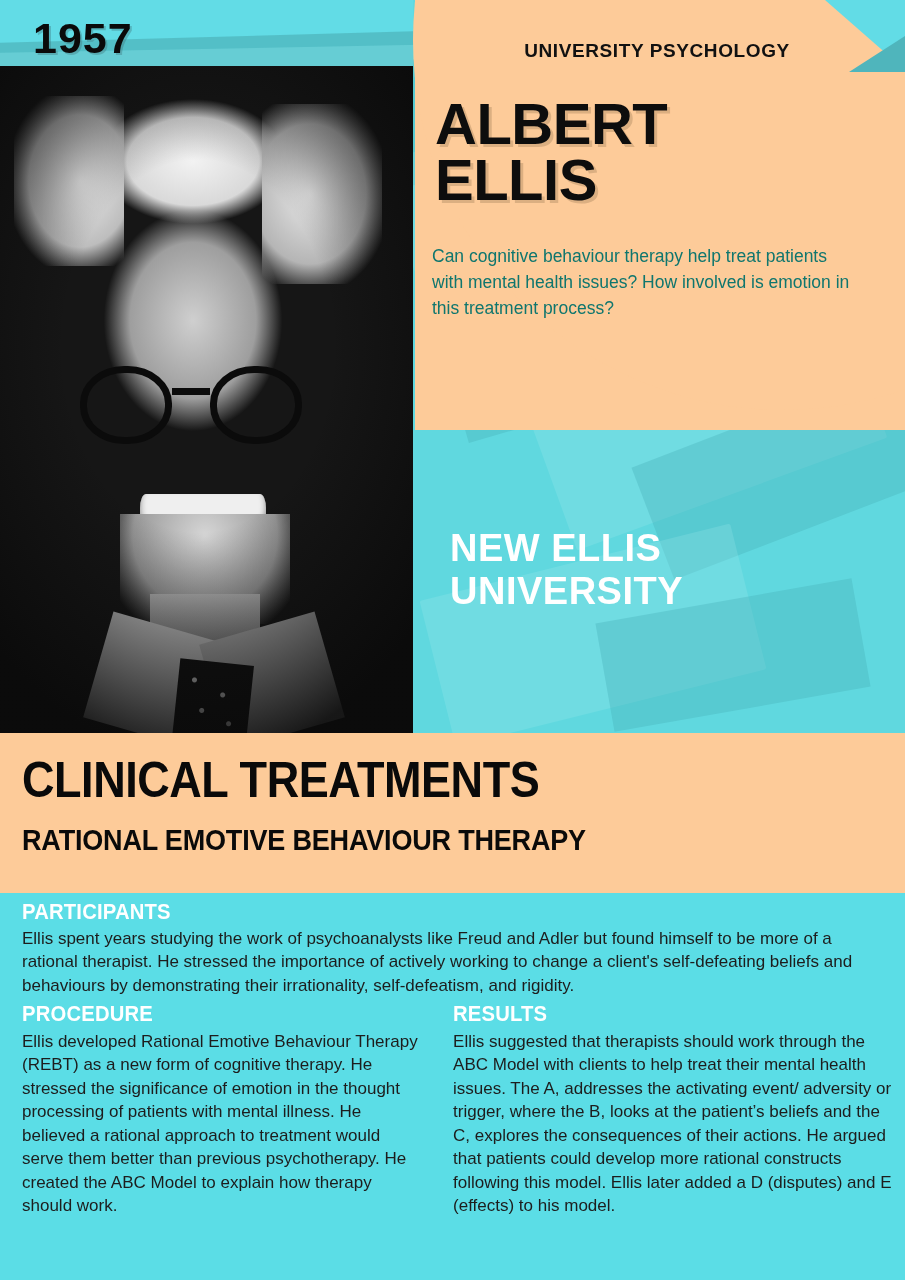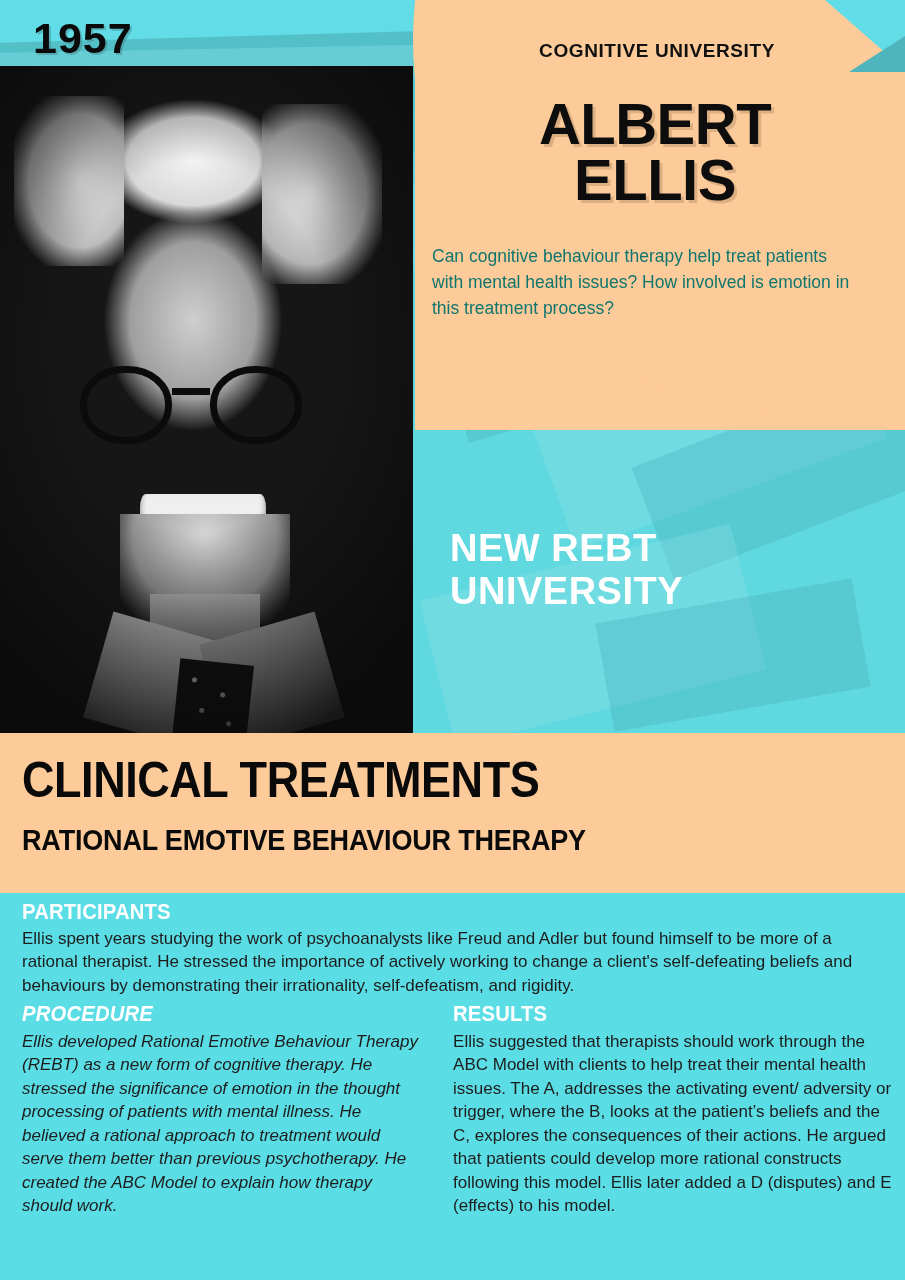--- a/index.html
+++ b/index.html
@@ -136,21 +136,21 @@
   }
 
   
   .field-label {
     position:absolute; right:28px; top:40px; width:440px;
     text-align:center;
     font-size:19px; font-weight:bold; letter-spacing:.6px; color:#111;
   }
   .person-name {
     position:absolute; right:30px; top:96px; width:440px;
-    text-align:center;
+    text-align:left;
     font-size:58px; font-weight:bold; line-height:.96; letter-spacing:-.5px;
     color:#0d0d0d;
     text-shadow:3px 3px 0 rgba(120,90,60,.25);
   }
   .research-q {
     position:absolute; left:432px; top:244px; width:430px;
     font-size:17.5px; line-height:1.48; color:#0f766e;
   }
   .university {
     position:absolute; left:450px; top:527px; width:430px;
@@ -189,21 +189,21 @@
   .sec-head {
     font-size:22px; font-weight:bold; color:#ffffff; letter-spacing:.2px;
     transform:scaleX(.92); transform-origin:left center;
   }
   .sec-body { font-size:17px; line-height:1.38; color:#1d1d1d; }
 
   .participants { position:absolute; left:22px; top:6px; width:860px; }
   .participants .sec-body { margin-top:2px; }
 
   .cols { position:absolute; left:22px; top:108px; width:870px; display:flex; gap:32px; }
-  .col-proc { width:400px;font-style:italic; }
+  .col-proc { width:400px; }
   .col-res  { width:440px; }
   .cols .sec-body { margin-top:3px; }
 </style>
 </head>
 <body>
 
 <div class="poster">
 
   <div class="top-zone">
 
@@ -240,25 +240,25 @@
       <div class="mouth"></div>
       <div class="chin"></div>
       <div class="neck"></div>
       <div class="collar-l"></div>
       <div class="collar-r"></div>
       <div class="tie"></div>
       <div class="vig"></div>
     </div>
 
     <div class="year">1957</div>
-    <div class="field-label">COGNITIVE UNIVERSITY</div>
+    <div class="field-label">UNIVERSITY PSYCHOLOGY</div>
     <div class="person-name" style="white-space:pre-line;">ALBERT
 ELLIS</div>
     <div class="research-q">Can cognitive behaviour therapy help treat patients with mental health issues? How involved is emotion in this treatment process?</div>
-    <div class="university" style="white-space:pre-line;">NEW REBT
+    <div class="university" style="white-space:pre-line;">NEW ELLIS
 UNIVERSITY</div>
   </div>
 
   <div class="banner">
     <h1>CLINICAL TREATMENTS</h1>
     <h2>RATIONAL EMOTIVE BEHAVIOUR THERAPY</h2>
   </div>
 
   <div class="bottom">
 

